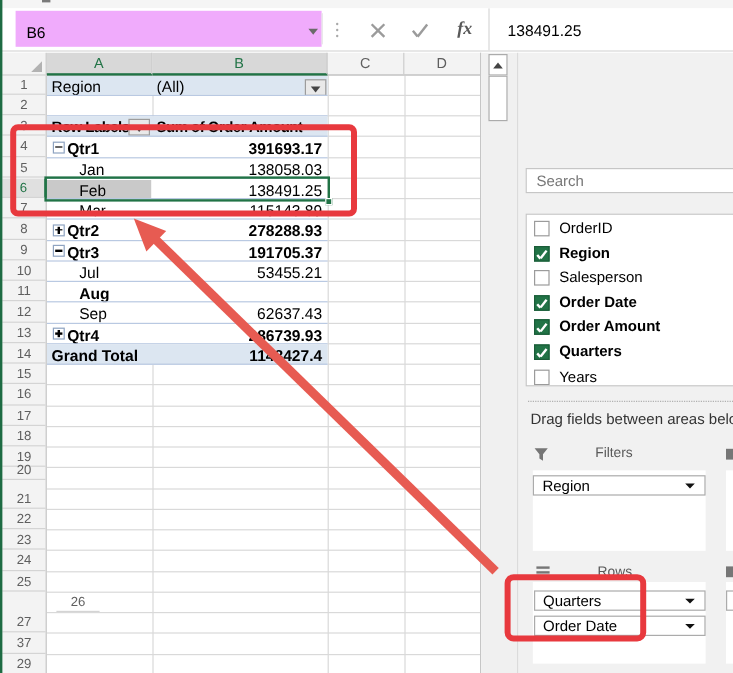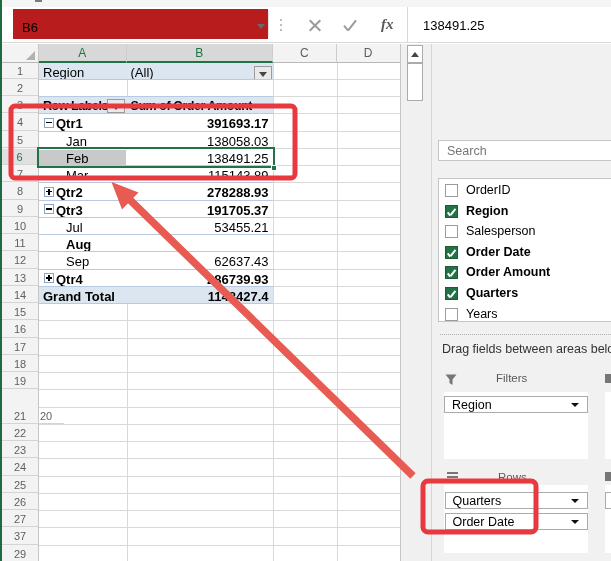--- a/index.html
+++ b/index.html
@@ -6,21 +6,21 @@
   #app{position:relative;width:611px;height:561px;overflow:hidden;background:#fff;
        font-family:"Liberation Sans",sans-serif;-webkit-font-smoothing:antialiased;}
   #app *{box-sizing:border-box;}
   .abs{position:absolute;}
 
   
   .top-sliver{left:0;top:0;width:611px;height:7px;background:#f5f5f5;}
   .ribbon-remnant{left:35px;top:0;width:7px;height:2px;background:#7a7a7a;}
   .green-edge{left:0;top:0;width:2px;height:561px;background:#1e6b43;z-index:40;}
   .formula-bar{left:0;top:7px;width:611px;height:36px;background:#fff;border-bottom:1px solid #d8d8d8;z-index:5;}
-  .name-box{left:13px;top:2px;width:255px;height:30px;background:#b91c1c;}
+  .name-box{left:13px;top:2px;width:255px;height:30px;background:#f0abfc;}
   .name-box-text{left:9px;top:11px;font-size:13px;color:#000;}
   .name-arrow{left:244px;top:15px;width:0;height:0;border-left:4px solid transparent;border-right:4px solid transparent;border-top:5px solid #6a6a6a;}
   .nb-divider{left:268px;top:4px;width:1px;height:26px;background:#e4e4e4;}
   .grip-dots{left:280px;top:12px;width:3px;height:14px;}
   .grip-dots i{display:block;width:2px;height:2px;border-radius:50%;background:#a9a9a9;margin:0 0 3px 0;}
   .fb-x{left:309px;top:12px;width:12px;height:12px;}
   .fb-x i{position:absolute;left:5px;top:-1px;width:2px;height:15px;background:#9b9b9b;}
   .fb-x i:first-child{transform:rotate(45deg);}
   .fb-x i:last-child{transform:rotate(-45deg);}
   .fb-check{left:344px;top:12px;width:14px;height:12px;}
@@ -164,27 +164,27 @@
         <div class="abs row-num" style="top: 154.75px; height: 16.25px; line-height: 16.25px;">10</div>
         <div class="abs row-num" style="top: 172px; height: 16.25px; line-height: 16.25px;">11</div>
         <div class="abs row-num" style="top: 189.25px; height: 16.25px; line-height: 16.25px;">12</div>
         <div class="abs row-num" style="top: 206.5px; height: 16.25px; line-height: 16.25px;">13</div>
         <div class="abs row-num" style="top: 223.75px; height: 16.25px; line-height: 16.25px;">14</div>
         <div class="abs row-num" style="top: 241px; height: 16.25px; line-height: 16.25px;">15</div>
         <div class="abs row-num" style="top: 258.25px; height: 16.25px; line-height: 16.25px;">16</div>
         <div class="abs row-num" style="top: 275.5px; height: 16.25px; line-height: 16.25px;">17</div>
         <div class="abs row-num" style="top: 292.75px; height: 16.25px; line-height: 16.25px;">18</div>
         <div class="abs row-num" style="top: 310px; height: 16.25px; line-height: 16.25px;">19</div>
-        <div class="abs row-num" style="top: 345px; height: 16.25px; line-height: 16.25px; margin-left: 26px;">20</div>
+        <div class="abs row-num" style="top: 321px; height: 16.25px; line-height: 16.25px;">20</div>
         <div class="abs row-num" style="top: 344.5px; height: 16.25px; line-height: 16.25px;">21</div>
         <div class="abs row-num" style="top: 361.75px; height: 16.25px; line-height: 16.25px;">22</div>
         <div class="abs row-num" style="top: 379px; height: 16.25px; line-height: 16.25px;">23</div>
         <div class="abs row-num" style="top: 396.25px; height: 16.25px; line-height: 16.25px;">24</div>
         <div class="abs row-num" style="top: 413.5px; height: 16.25px; line-height: 16.25px;">25</div>
-        <div class="abs row-num" style="top: 430.75px; height: 16.25px; line-height: 16.25px;">26</div>
+        <div class="abs row-num" style="top: 430.75px; height: 16.25px; line-height: 16.25px; margin-left: 45px;">26</div>
         <div class="abs row-num" style="top: 448px; height: 16.25px; line-height: 16.25px;">27</div>
         <div class="abs row-num" style="top: 465.25px; height: 16.25px; line-height: 16.25px;">37</div>
         <div class="abs row-num" style="top: 482.5px; height: 16.25px; line-height: 16.25px;">29</div>
       </div>
   </div>
 
   <div class="abs grid">
       <div id="gridlines">
         <div class="gl" style="left: 234px; top: 15.75px; width: 127.5px; height: 1px;"></div>
         <div class="gl" style="left: 234px; top: 33px; width: 127.5px; height: 1px;"></div>

